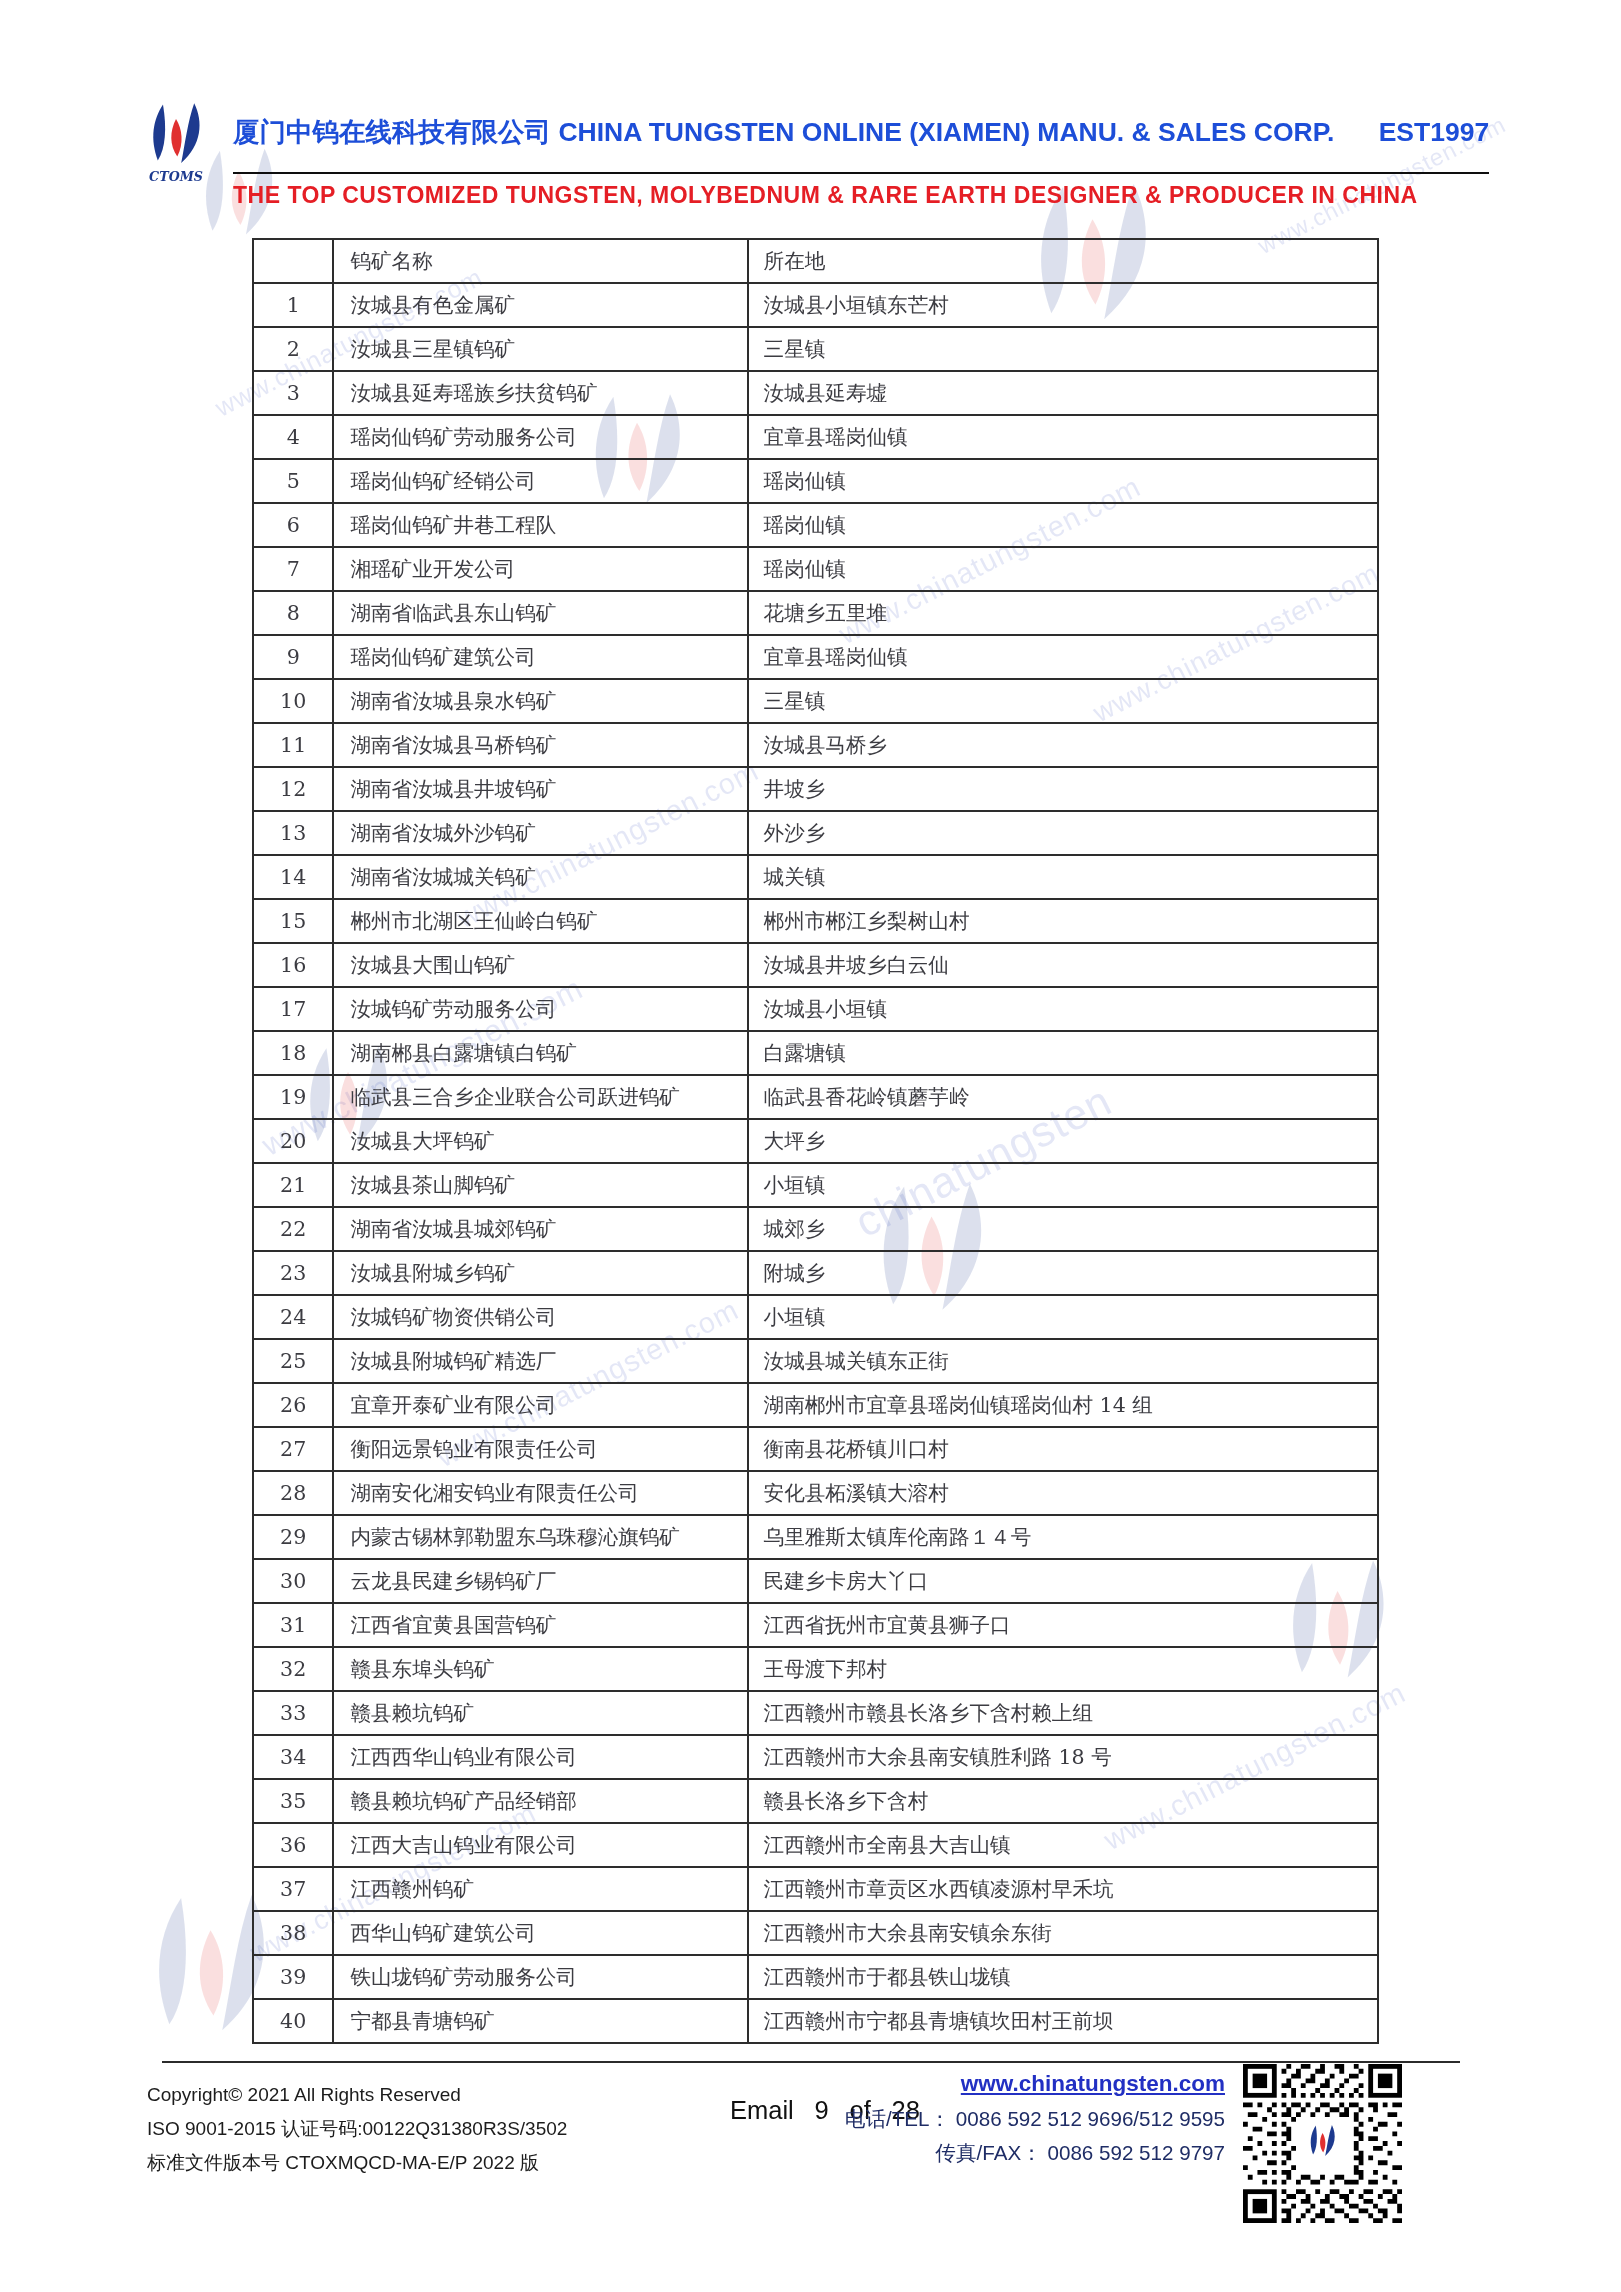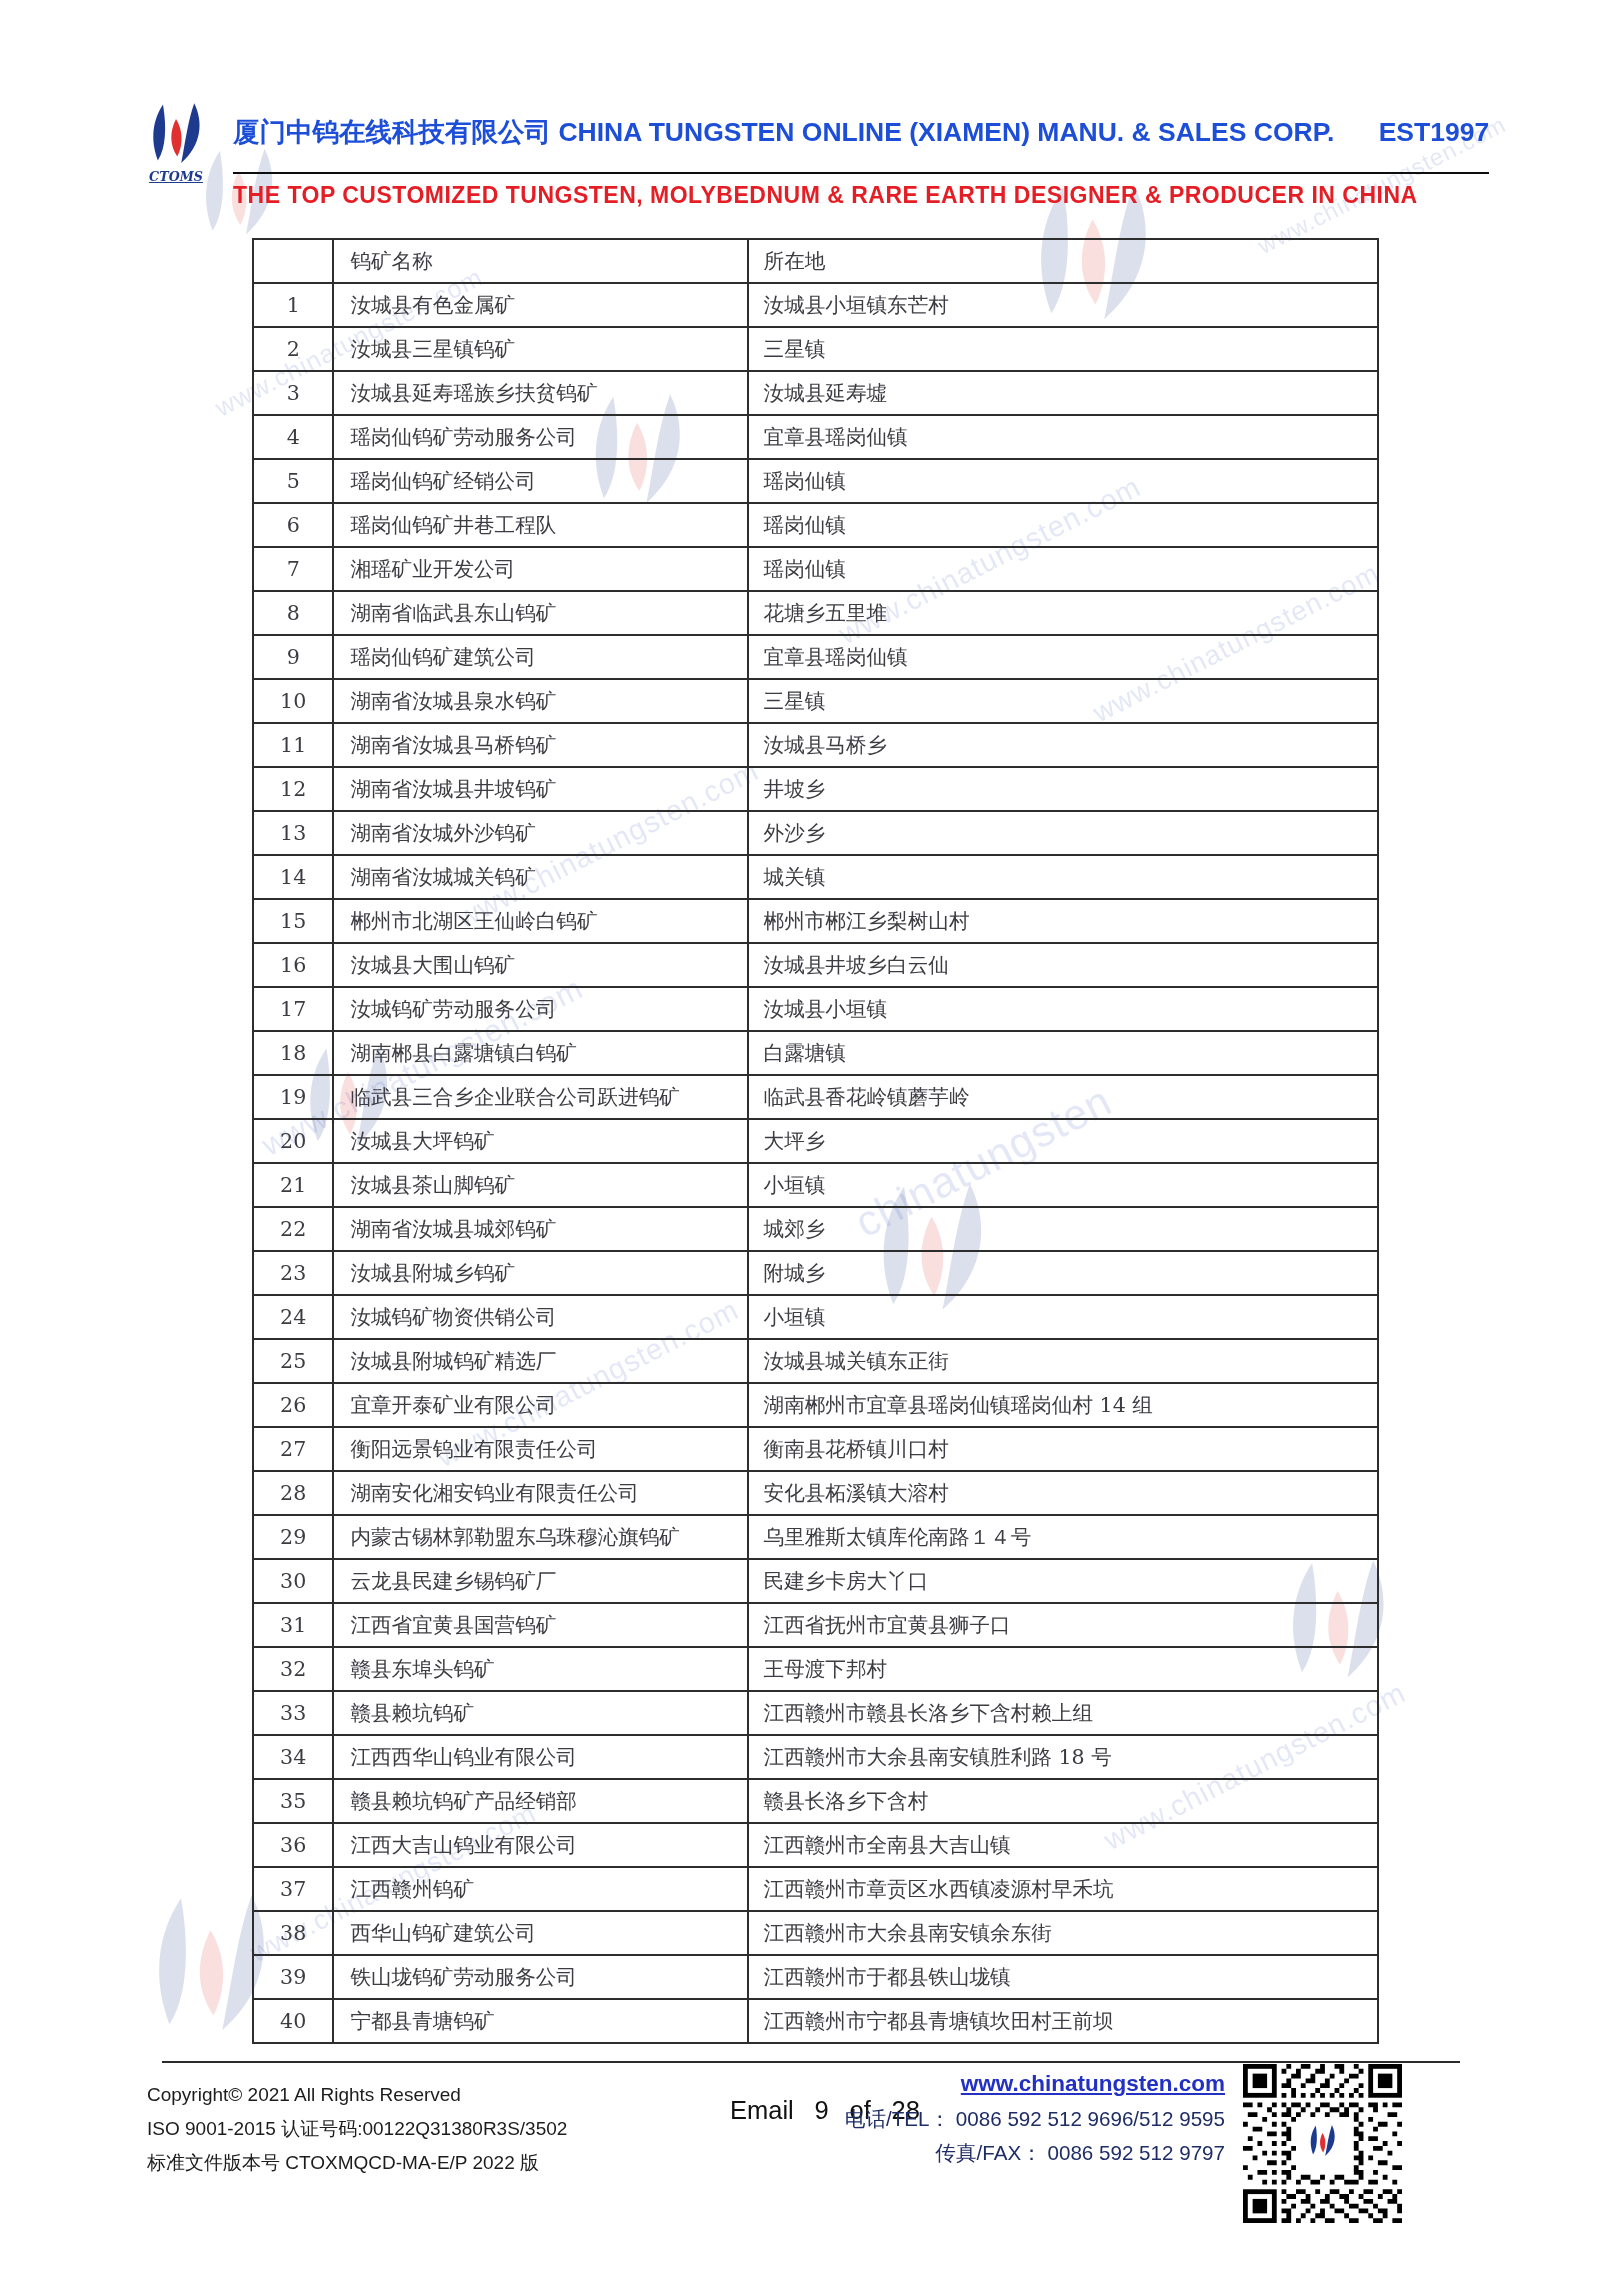--- a/index.html
+++ b/index.html
@@ -4,21 +4,21 @@
 <style>
   html,body{margin:0;padding:0;background:#e9e9e9;}
   .page{position:relative;width:1621px;height:2293px;background:#ffffff;overflow:hidden;
         font-family:"Liberation Sans",sans-serif;}
   
   .wm-text{position:absolute;white-space:nowrap;color:rgba(88,108,200,0.16);
            transform:rotate(-27deg);font-family:"Liberation Sans",sans-serif;letter-spacing:1px;}
   .wm-logo{position:absolute;opacity:0.15;}
   
   .logo-block{position:absolute;left:122px;top:102px;width:108px;text-align:center;}
-  .logo-caption{font:italic bold 12.7px "DejaVu Serif","Liberation Serif",serif;color:#1d3a8f;margin-top:-2px;text-decoration:underline;}
+  .logo-caption{font:italic bold 12.7px "DejaVu Serif","Liberation Serif",serif;color:#1d3a8f;margin-top:-2px;}
   .title-block{position:absolute;left:233px;top:114px;width:1313px;}
   .title-line{display:inline-block;border-bottom:2.9px solid #0e0e0e;padding-bottom:22px;
               font-size:26.5px;font-weight:bold;color:#1d4ed8;white-space:nowrap;}
   .title-est{margin-left:37px;}
   .tagline{margin-top:7.8px;font-size:23px;font-weight:700;color:#e51e25;letter-spacing:0.5px;}
   
   .mine-table{position:absolute;left:252px;top:238px;border-collapse:collapse;table-layout:fixed;
               width:1127px;border:2.9px solid #2d2d2d;}
   .mine-table th,.mine-table td{border:2px solid #2d2d2d;height:44px;box-sizing:border-box;
               font:20.6px/1.2 "DejaVu Serif","Liberation Serif",serif;color:#3c3c42;

